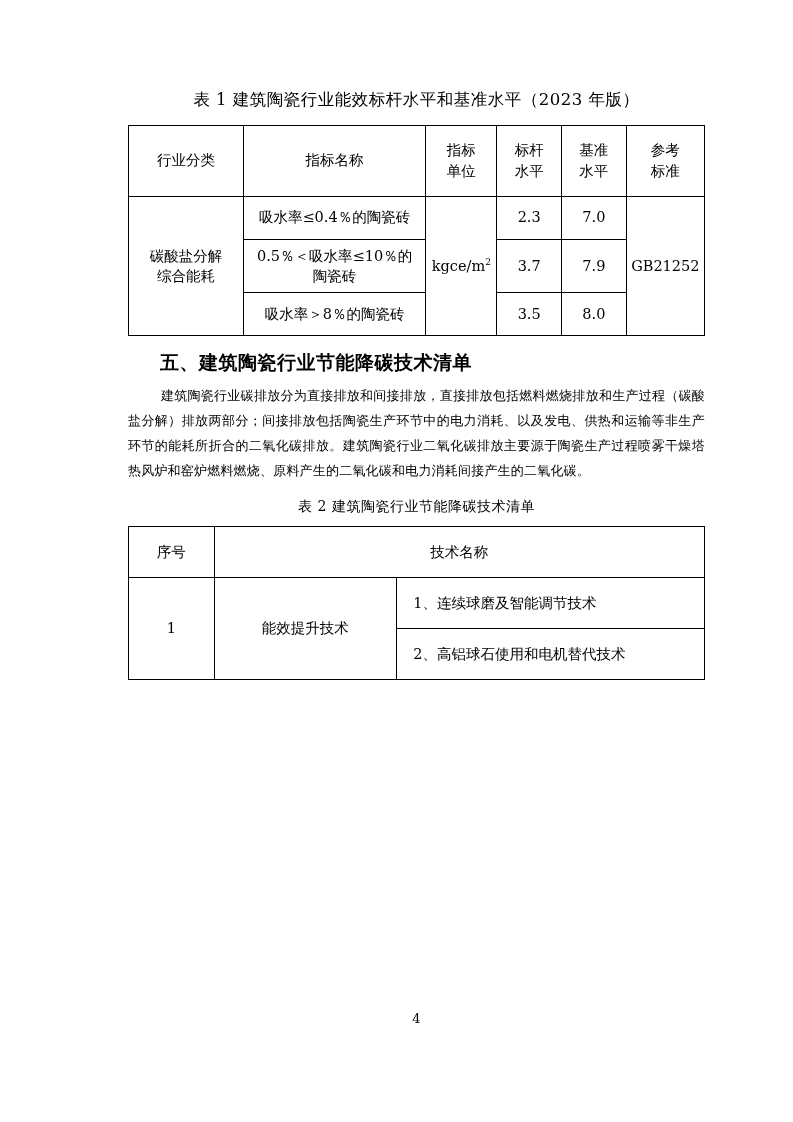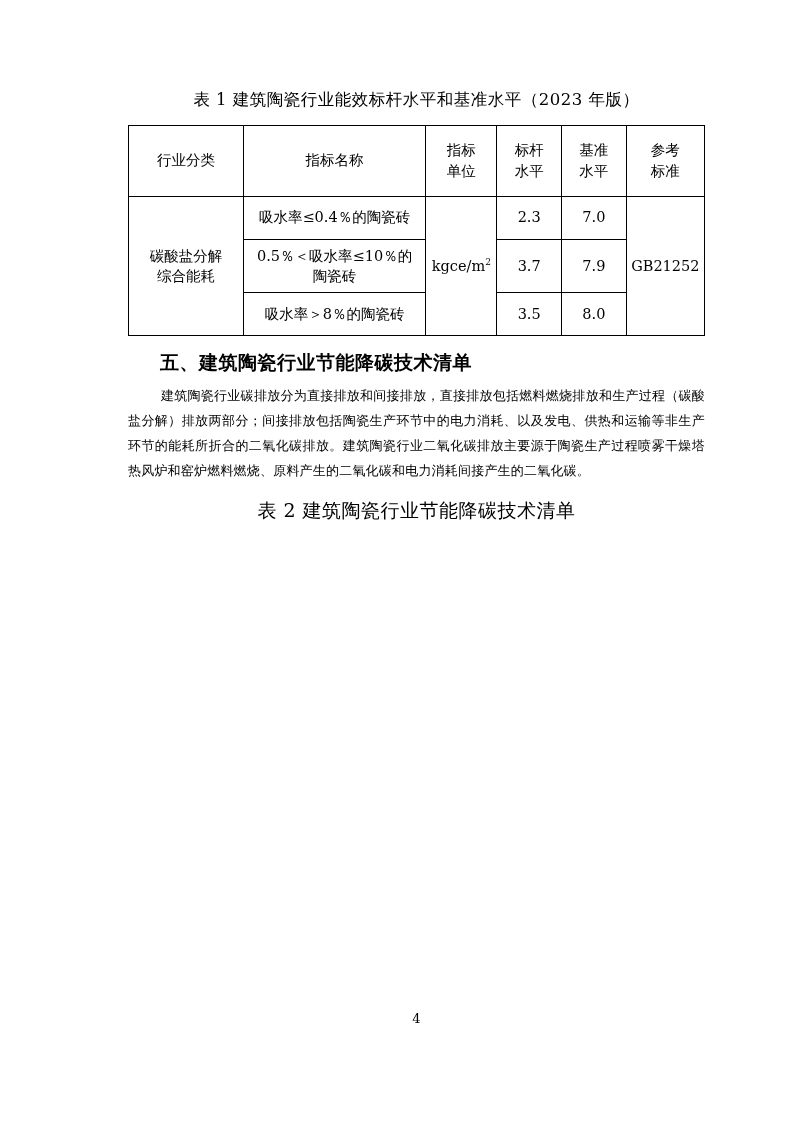--- a/index.html
+++ b/index.html
@@ -66,21 +66,21 @@
     font-size: 13px;
     line-height: 1.92;
     margin: 0 0 4px 0;
     text-indent: 33px;
     text-align: justify;
     text-justify: inter-ideograph;
     letter-spacing: 0.2px;
   }
   .caption2 {
     text-align: center;
-    font-size: 19px;
+    font-size: 14px;
     margin: 14px 0 10px 0;
     letter-spacing: 0.5px;
   }
   .t2 td {
     height: 38px;
   }
   .page-number {
     position: absolute;
     bottom: 96px;
     left: 0;
@@ -155,16 +155,37 @@
       </tr>
     </tbody>
   </table>
 
   <div class="section-heading">五、建筑陶瓷行业节能降碳技术清单</div>
 
   <p class="body-text">建筑陶瓷行业碳排放分为直接排放和间接排放，直接排放包括燃料燃烧排放和生产过程（碳酸盐分解）排放两部分；间接排放包括陶瓷生产环节中的电力消耗、以及发电、供热和运输等非生产环节的能耗所折合的二氧化碳排放。建筑陶瓷行业二氧化碳排放主要源于陶瓷生产过程喷雾干燥塔热风炉和窑炉燃料燃烧、原料产生的二氧化碳和电力消耗间接产生的二氧化碳。</p>
 
   <div class="caption2">表 2  建筑陶瓷行业节能降碳技术清单</div>
 
+  <table class="t2">
+    <colgroup>
+      <col style="width:82px">
+      <col style="width:175px">
+      <col style="width:295px">
+    </colgroup>
+    <tbody>
+      <tr>
+        <td>序号</td>
+        <td colspan="2">技术名称</td>
+      </tr>
+      <tr>
+        <td rowspan="2">1</td>
+        <td rowspan="2">能效提升技术</td>
+        <td style="text-align:left; padding-left:16px;">1、连续球磨及智能调节技术</td>
+      </tr>
+      <tr>
+        <td style="text-align:left; padding-left:16px;">2、高铝球石使用和电机替代技术</td>
+      </tr>
+    </tbody>
+  </table>
 
   <div class="page-number">4</div>
 
 </div>
 
 </body></html>

